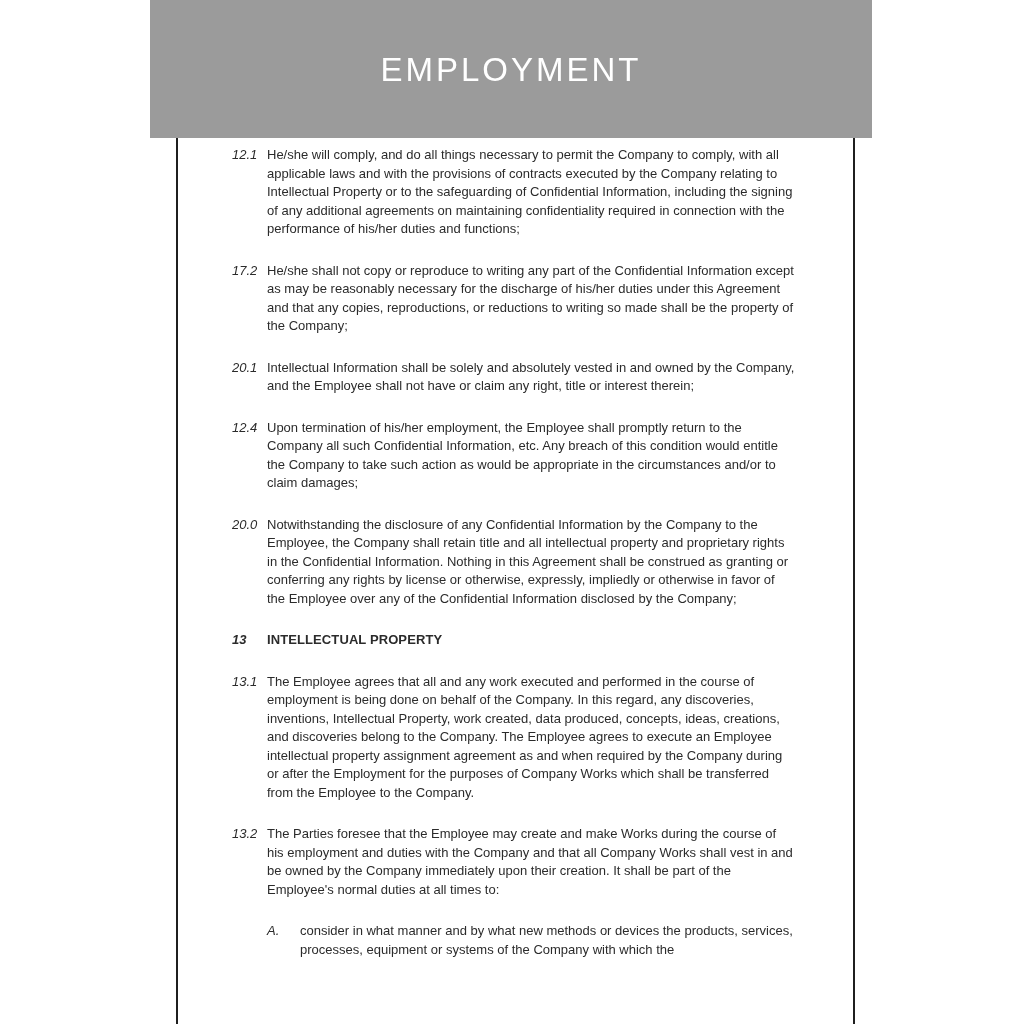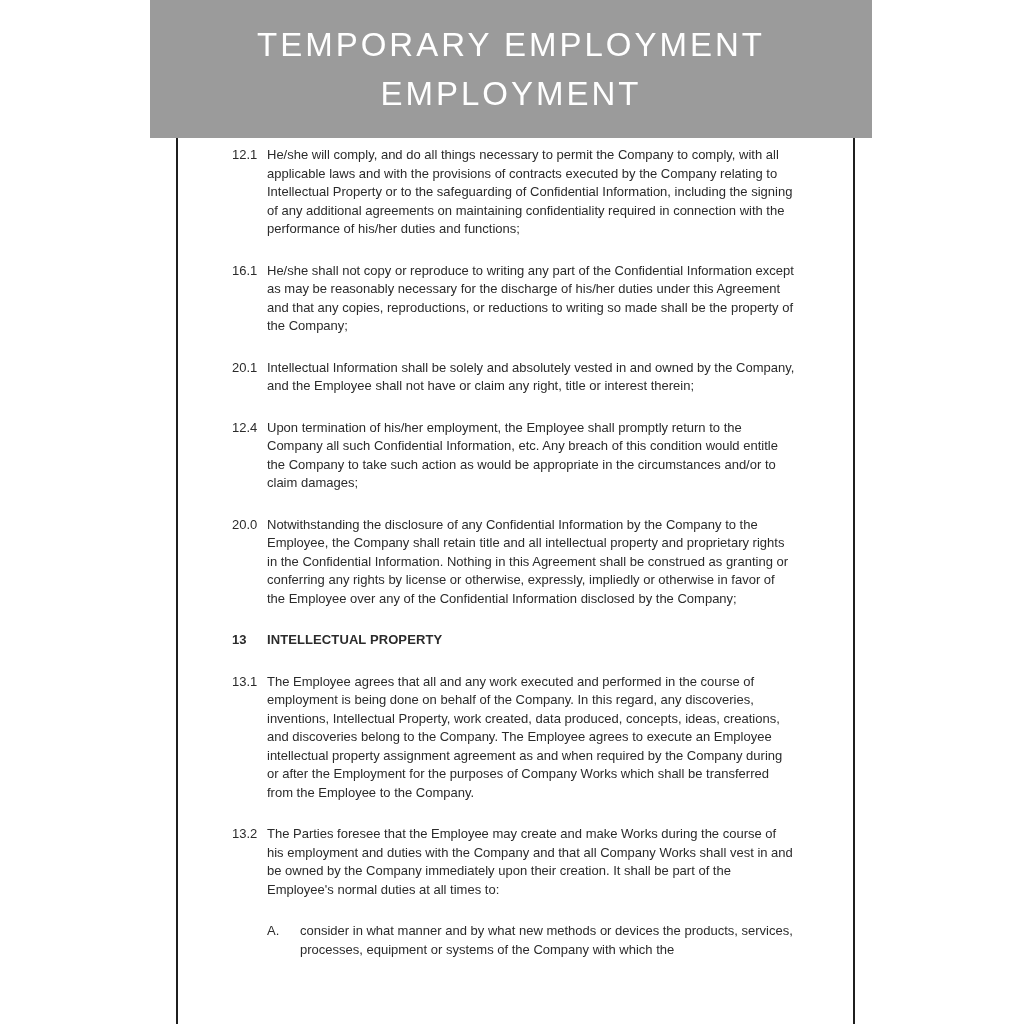--- a/index.html
+++ b/index.html
@@ -55,20 +55,21 @@
     color: var(--text-color, #2b2b2b);
     font-size: 13px;
     line-height: 18.5px;
   }
   .clause {
     display: flex;
     margin: 0 0 23px 0;
   }
   .clause-num {
     flex: 0 0 35px;
+    font-style: italic;
   }
   .clause-text {
     flex: 1;
   }
   .clause.heading .clause-num,
   .clause.heading .clause-text {
     font-weight: bold;
     letter-spacing: 0.1px;
   }
   .clause.sub-item {
@@ -77,32 +78,31 @@
   .clause.sub-item .clause-num {
     flex: 0 0 33px;
   }
 </style>
 </head>
 <body>
 
 <div class="canvas">
 
   <div class="banner">
-    <div class="title-line">TEMPORARY EMPLOYMENT</div>
     <div class="title-line">EMPLOYMENT</div>
   </div>
 
   <div class="page">
     <div class="content" id="clauses">
         <div class="clause">
     <span class="clause-num">12.1</span>
     <span class="clause-text">He/she will comply, and do all things necessary to permit the Company to comply, with all applicable laws and with the provisions of contracts executed by the Company relating to Intellectual Property or to the safeguarding of Confidential Information, including the signing of any additional agreements on maintaining confidentiality required in connection with the performance of his/her duties and functions;</span>
   </div>
         <div class="clause">
-    <span class="clause-num">16.1</span>
+    <span class="clause-num">17.2</span>
     <span class="clause-text">He/she shall not copy or reproduce to writing any part of the Confidential Information except as may be reasonably necessary for the discharge of his/her duties under this Agreement and that any copies, reproductions, or reductions to writing so made shall be the property of the Company;</span>
   </div>
         <div class="clause">
     <span class="clause-num">20.1</span>
     <span class="clause-text">Intellectual Information shall be solely and absolutely vested in and owned by the Company, and the Employee shall not have or claim any right, title or interest therein;</span>
   </div>
         <div class="clause">
     <span class="clause-num">12.4</span>
     <span class="clause-text">Upon termination of his/her employment, the Employee shall promptly return to the Company all such Confidential Information, etc. Any breach of this condition would entitle the Company to take such action as would be appropriate in the circumstances and/or to claim damages;</span>
   </div>

